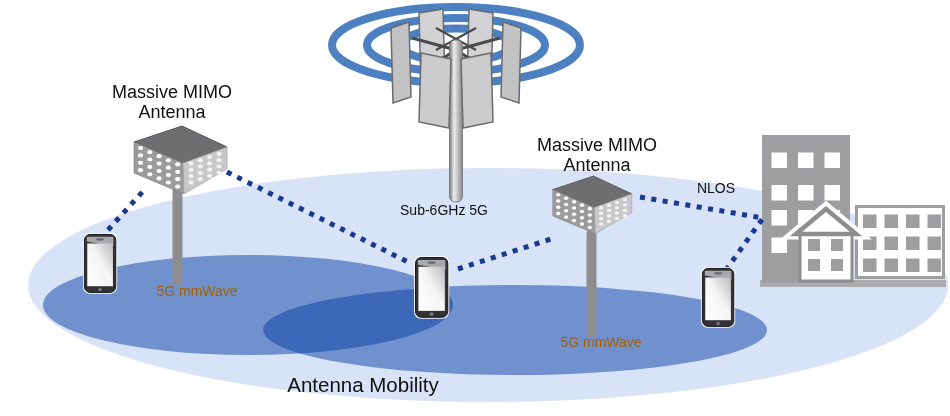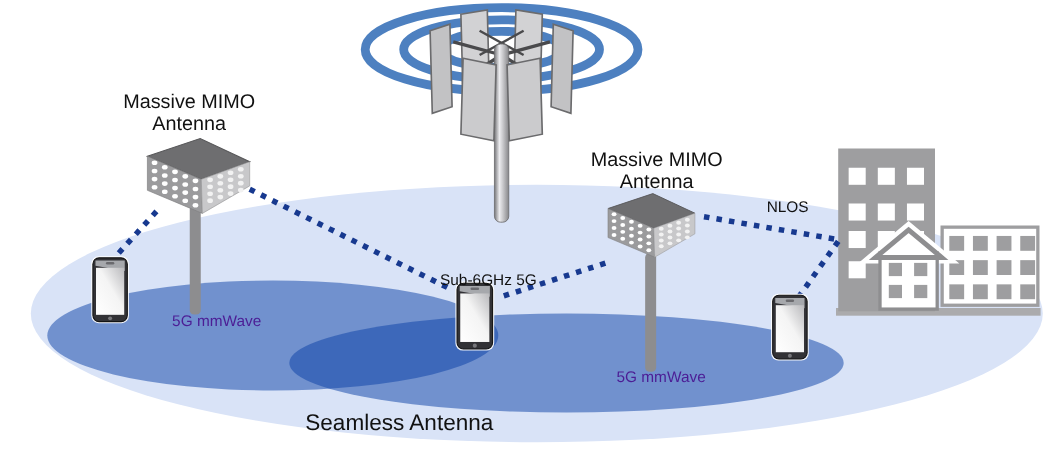--- a/index.html
+++ b/index.html
@@ -1,21 +1,21 @@
 <!DOCTYPE html>
 <html><head>
 <meta charset="utf-8">
 <style>
   html,body{margin:0;padding:0;background:#ffffff;}
   .stage{position:relative;width:950px;height:416px;background:#ffffff;overflow:hidden;
          font-family:"Liberation Sans",sans-serif;border-radius:20px;}
   .stage svg{position:absolute;left:0;top:0;}
   .lbl{position:absolute;color:#111;text-align:center;white-space:nowrap;
        font-family:"Liberation Sans",sans-serif;}
-  .lbl.white{color:#4c1d95;}
+  .lbl.white{color:#a16207;}
   .two-line{line-height:20px;font-size:18px;}
   .size18{font-size:14px;}
   .size20{font-size:20.5px;}
 </style>
 </head>
 <body>
 
 <div class="stage">
 
 <svg width="950" height="416" viewBox="0 0 950 416">
@@ -191,23 +191,23 @@
 <div class="lbl two-line" style="left:92px;top:82px;width:160px;">
   <div>Massive MIMO</div>
   <div>Antenna</div>
 </div>
 
 <div class="lbl two-line" style="left:517px;top:135px;width:160px;">
   <div>Massive MIMO</div>
   <div>Antenna</div>
 </div>
 
-<div class="lbl size18" style="left:364px;top:202px;width:160px;margin-top:44px;">Sub-6GHz 5G</div>
+<div class="lbl size18" style="left:364px;top:202px;width:160px;">Sub-6GHz 5G</div>
 
 <div class="lbl size18 white" style="left:117px;top:283px;width:160px;">5G mmWave</div>
 
 <div class="lbl size18 white" style="left:521px;top:334px;width:160px;">5G mmWave</div>
 
 <div class="lbl size18" style="left:656px;top:180px;width:120px;">NLOS</div>
 
-<div class="lbl size20" style="left:243px;top:373px;width:240px;">Seamless Antenna</div>
+<div class="lbl size20" style="left:243px;top:373px;width:240px;">Antenna Mobility</div>
 
 </div>
 
 </body></html>

